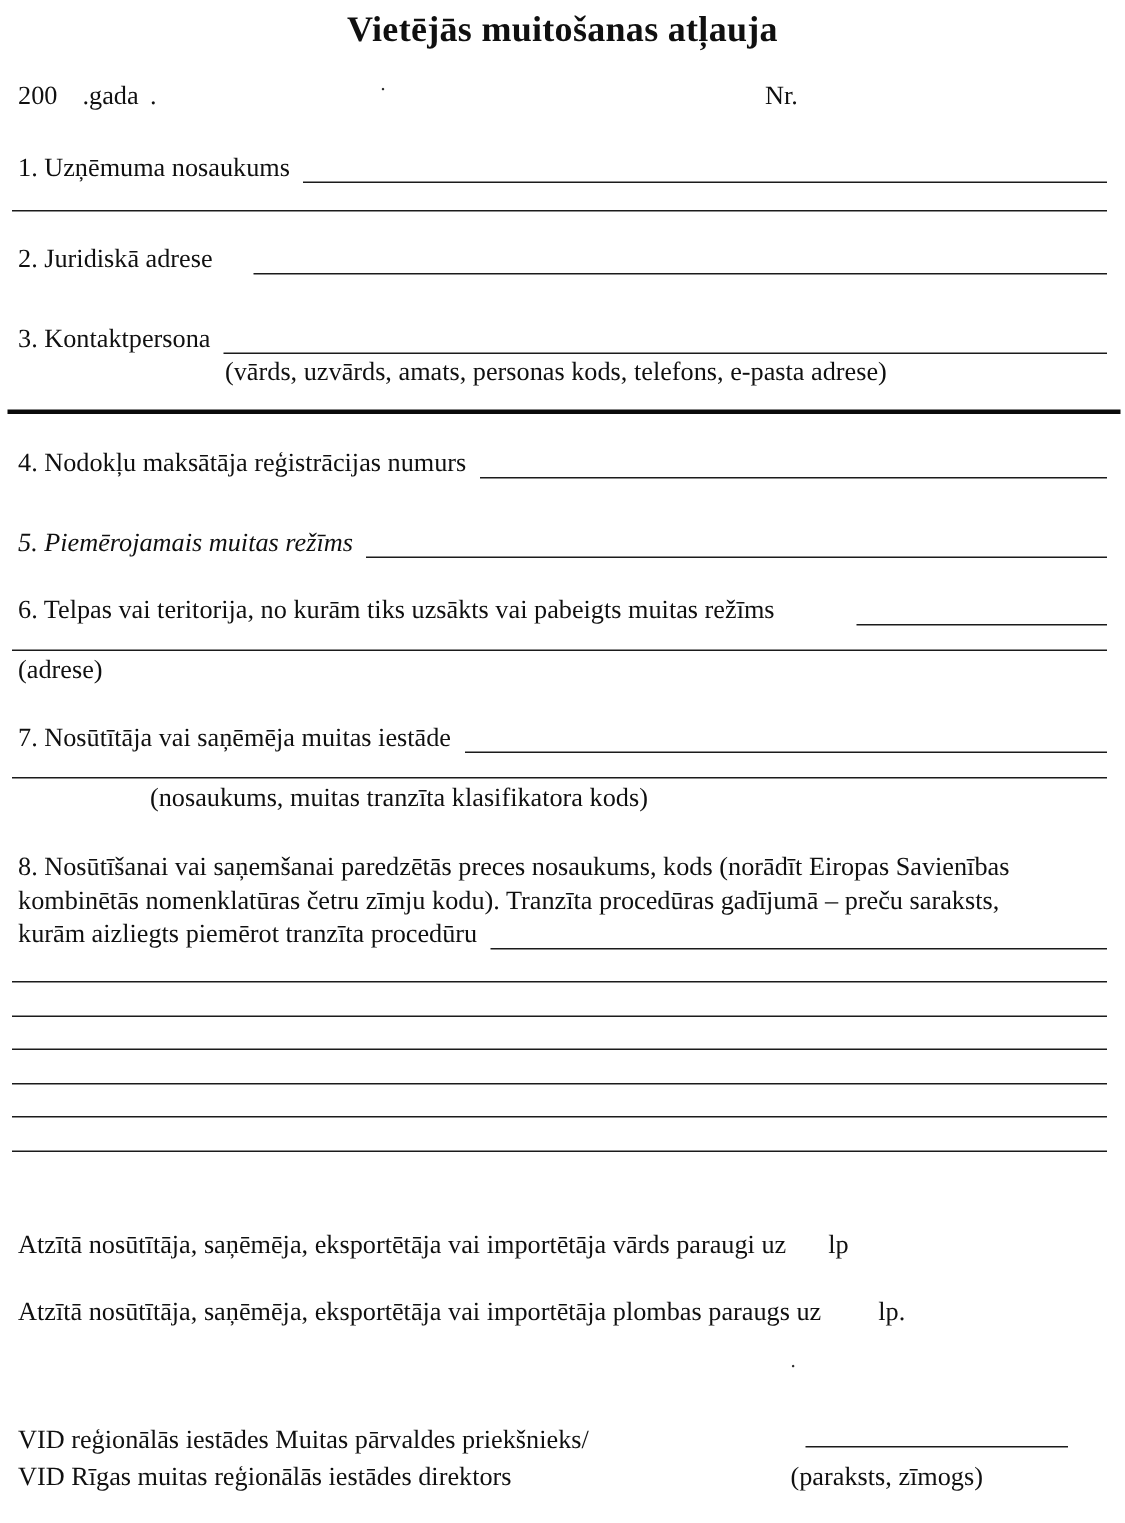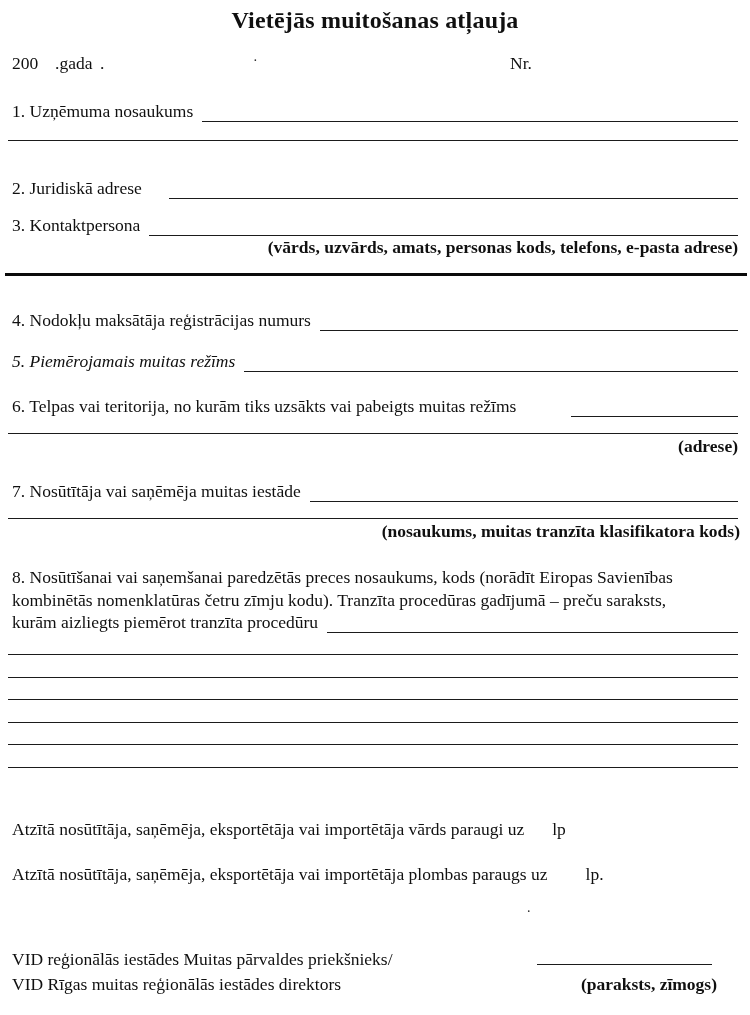--- a/index.html
+++ b/index.html
@@ -37,23 +37,22 @@
     margin-left: 9px;
     min-width: 30px;
   }
   .hline {
     position: absolute;
     height: 0;
     border-top: 1.6px solid #1b1b1b;
   }
   .caption {
     position: absolute;
-    text-align: right;
+    text-align: left;
     line-height: 20px;
-    font-weight: bold;
   }
   .divider {
     position: absolute;
     left: 5px;
     width: 742px;
     height: 3px;
     background: #0a0a0a;
   }
   .para { position: absolute; left: 12px; width: 728px; line-height: 23px; }
   .inline-gap { display: inline-block; }
@@ -75,34 +74,34 @@
   <span class="abs" style="top:53px; left:100px;">.</span>
   <span class="dot-artifact" style="top:53px; left:253px;">·</span>
   <span class="abs" style="top:53px; left:510px;">Nr.</span>
 
   <div class="fieldrow" style="top:101px;">
     <span class="label">1. Uzņēmuma nosaukums</span>
     <span class="blank"></span>
   </div>
   <div class="hline" style="top:140px; left:8px; width:730px;"></div>
 
-  <div class="fieldrow" style="top:178px;gap:18px;">
+  <div class="fieldrow" style="top:162px;gap:18px;">
     <span class="label">2. Juridiskā adrese</span>
     <span class="blank"></span>
   </div>
 
   <div class="fieldrow" style="top:215px;">
     <span class="label">3. Kontaktpersona</span>
     <span class="blank"></span>
   </div>
   <div class="caption" style="top:237px; left:150px; width:588px;">(vārds, uzvārds, amats, personas kods, telefons, e-pasta adrese)</div>
 
   <div class="divider" style="top:273px;"></div>
 
-  <div class="fieldrow" style="top:310px;">
+  <div class="fieldrow" style="top:298px;">
     <span class="label">4. Nodokļu maksātāja reģistrācijas numurs</span>
     <span class="blank"></span>
   </div>
 
   <div class="fieldrow" style="top:351px;font-style:italic;">
     <span class="label">5. Piemērojamais muitas režīms</span>
     <span class="blank"></span>
   </div>
 
   <div class="fieldrow" style="top:396px;gap:46px;">

